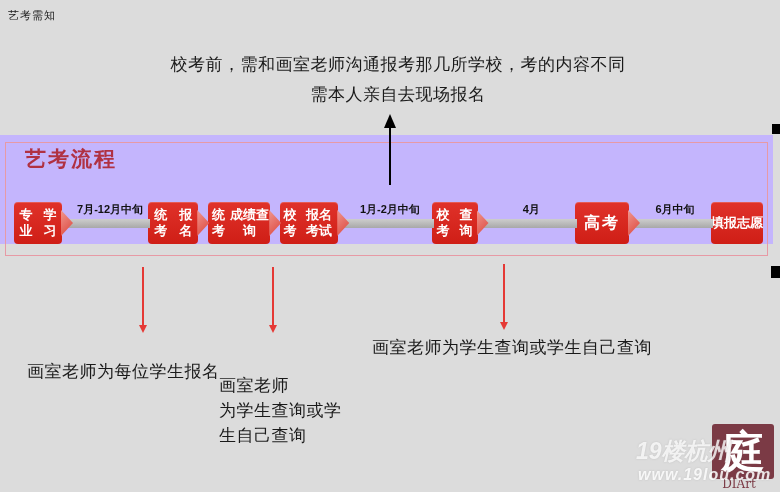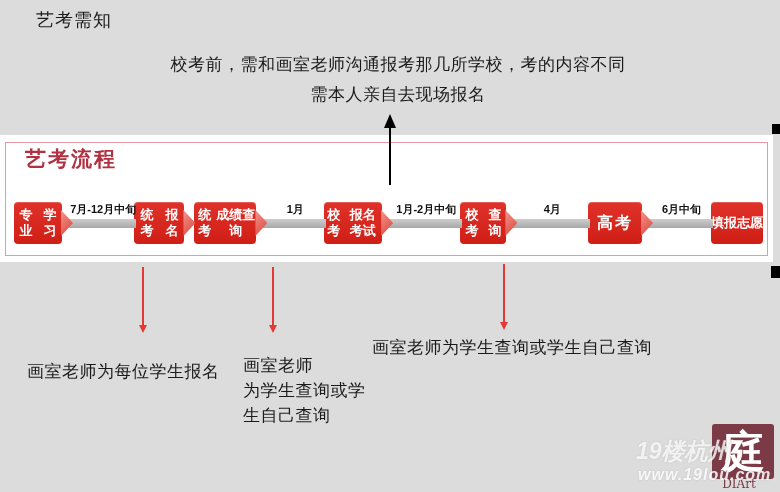--- a/index.html
+++ b/index.html
@@ -1,26 +1,26 @@
 <!DOCTYPE html>
 <html><head>
 <meta charset="utf-8">
 <style>
   html,body{margin:0;padding:0;}
   body{font-family:"Liberation Sans", sans-serif; background:#888;}
   .stage{position:relative;width:780px;height:492px;background:#dcdcdc;overflow:hidden;
          color:#1a1a1a;}
 
-  .page-title{position:absolute;left:36px;top:8px;font-size:18px;letter-spacing:1px;text-align:center;}
+  .page-title{position:absolute;left:8px;top:8px;font-size:11px;letter-spacing:1px;text-align:center;}
 
   .intro{position:absolute;left:168px;top:50px;width:460px;text-align:center;
          font-size:17px;line-height:30px;letter-spacing:.5px;}
 
   
-  .panel{position:absolute;left:0;top:135px;width:773px;height:127px;background:#ffffff;}
+  .panel{position:absolute;left:0;top:135px;width:773px;height:109px;background:#c4b5fd;}
   .panel-border{position:absolute;left:5px;top:7px;width:761px;height:112px;
                 border:1px solid #e79aa5;}
   .panel-title{position:absolute;left:25px;top:10px;font-size:21px;font-weight:bold;
                color:#b03142;letter-spacing:2px;}
 
   
   .timeline{position:absolute;left:14px;top:64px;width:749px;height:48px;
             display:flex;align-items:center;}
   .step{flex:0 0 auto;display:flex;flex-direction:row;justify-content:center;
         align-items:center;height:42px;border-radius:4px;
@@ -52,21 +52,21 @@
   .down-arrow{position:absolute;width:8px;height:66px;}
   .down-arrow .shaft{position:absolute;left:3px;top:0;width:2px;height:58px;background:#e53935;}
   .down-arrow .tip{position:absolute;left:0;top:58px;width:0;height:0;
        border-left:4px solid transparent;border-right:4px solid transparent;
        border-top:8px solid #e53935;}
   .da1{left:139px;top:267px}.da2{left:269px;top:267px}.da3{left:500px;top:264px}
 
   
   .note{position:absolute;font-size:17px;letter-spacing:.5px;}
   .n1{left:27px;top:360px;}
-  .n2{left:219px;top:353px;line-height:25px;margin-left:24px;}
+  .n2{left:219px;top:373px;line-height:25px;}
   .n3{left:372px;top:336px;}
 
   
   .wm-site{position:absolute;left:636px;top:436px;font-size:23px;font-weight:bold;
            font-style:italic;color:rgba(255,255,255,.78);z-index:6;white-space:nowrap;
            text-shadow:0 0 2px rgba(140,140,140,.35);}
   .wm-url{position:absolute;left:638px;top:466px;font-size:16px;font-weight:bold;
           font-style:italic;color:rgba(255,255,255,.85);z-index:6;letter-spacing:1px;
           text-shadow:0 0 2px rgba(140,140,140,.35);}
   .logo{position:absolute;left:712px;top:424px;width:62px;height:55px;background:#7b3a45;
@@ -113,24 +113,20 @@
         <span>统考</span>
         <span>报名</span>
       </div>
       <div class="head"></div>
 
       <div class="step s3">
         <span>统考</span>
         <span>成绩查询</span>
       </div>
       <div class="head"></div>
-      <div class="connector g3">
-        <span class="ivl">1月</span>
-        <span class="bar"></span>
-      </div>
 
       <div class="step s4">
         <span>校考</span>
         <span>报名考试</span>
       </div>
       <div class="head"></div>
       <div class="connector g4">
         <span class="ivl">1月-2月中旬</span>
         <span class="bar"></span>
       </div>

